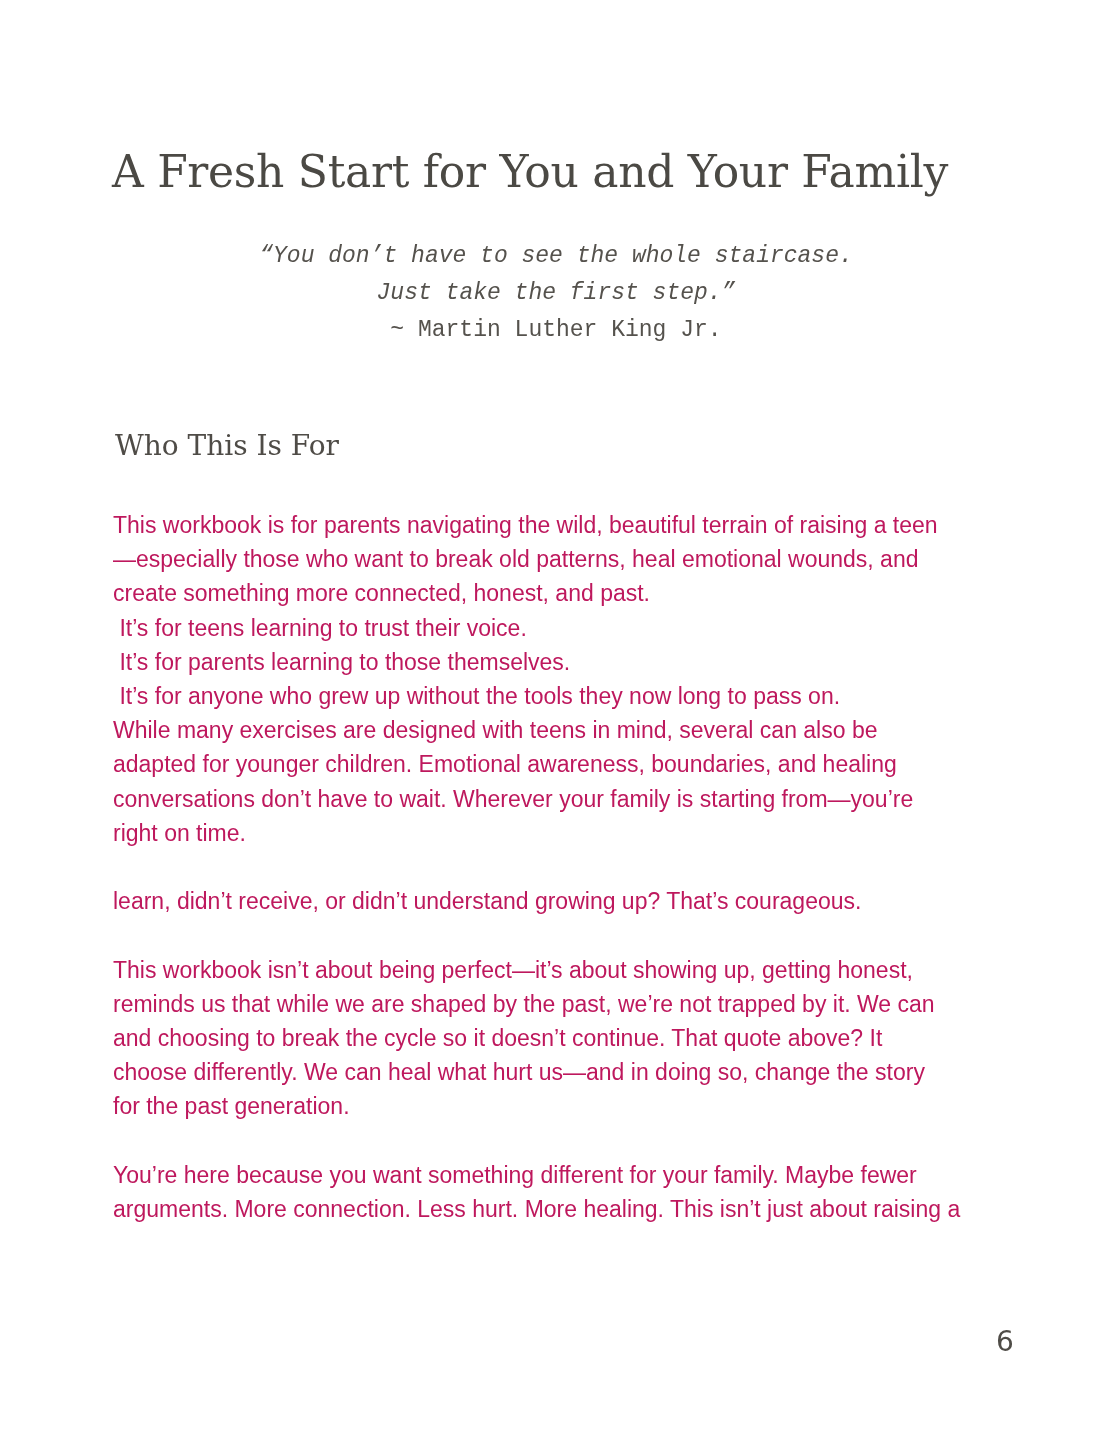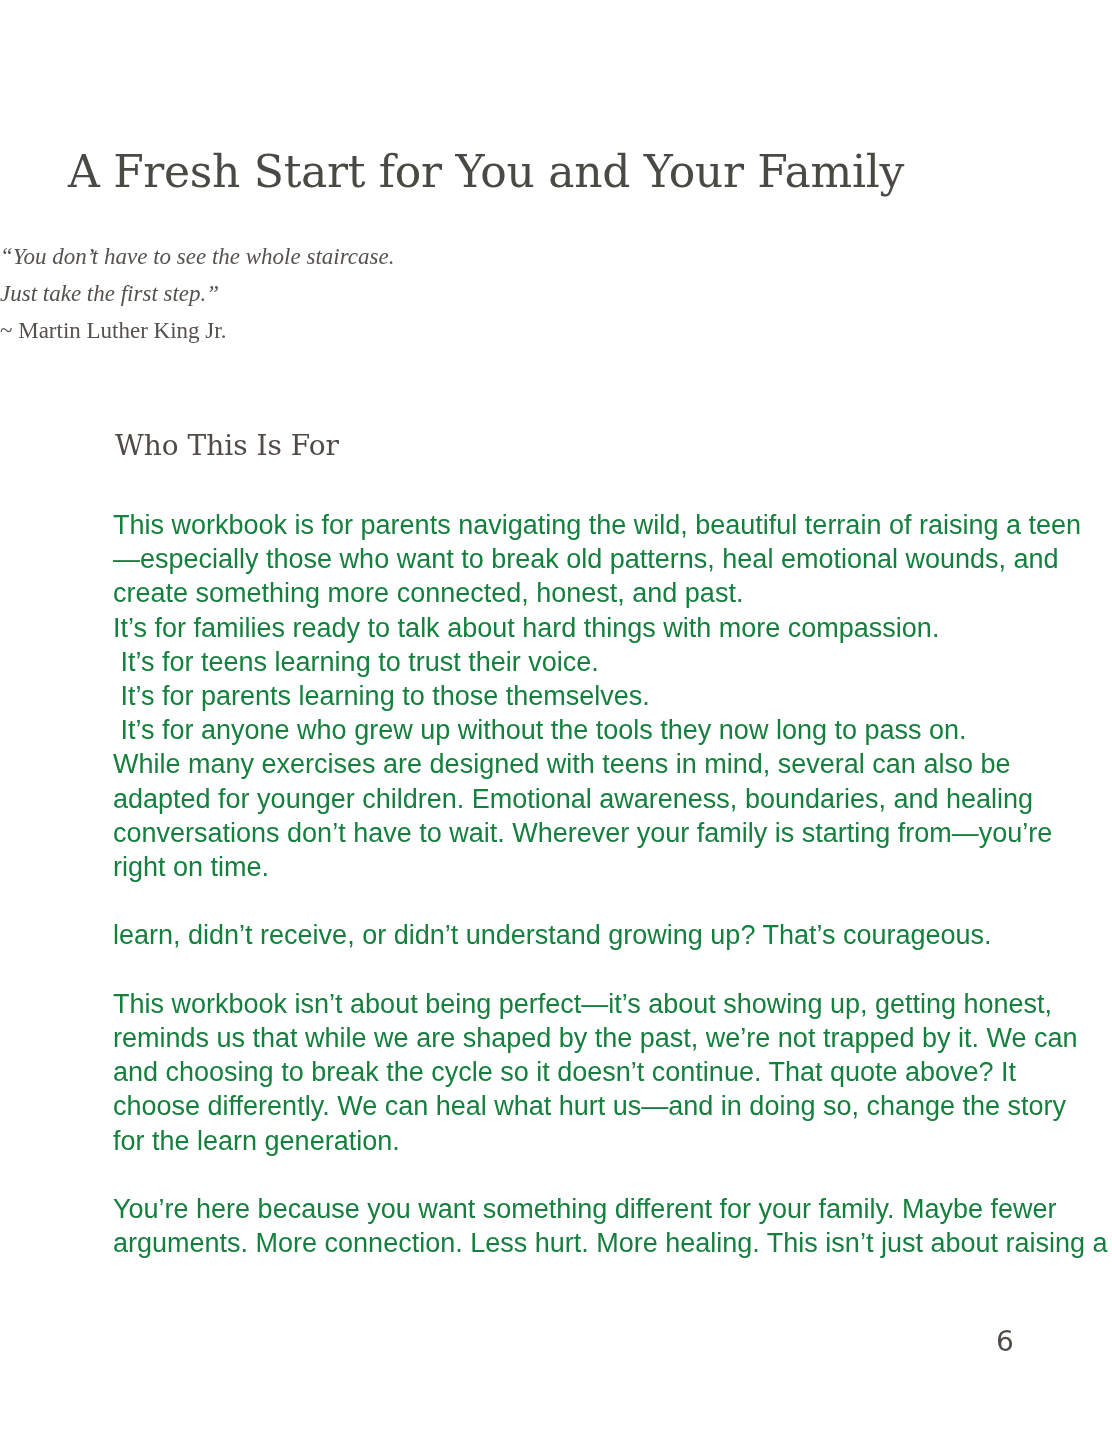--- a/index.html
+++ b/index.html
@@ -26,28 +26,29 @@
       left: 0;
       width: 972px;
       text-align: center;
       font-family: "DejaVu Serif", serif;
       font-size: 44px;
       font-weight: normal;
       letter-spacing: -0.3px;
       color: #4b4944;
       margin: 0;
       line-height: 60px;
+      padding-left: 44px;
     }
     .epigraph {
       position: absolute;
       top: 238px;
       left: 0;
       width: 1112px;
-      text-align: left;
-      font-family: Liberation Serif, serif;
+      text-align: center;
+      font-family: Liberation Mono, monospace;
       font-size: 23px;
       line-height: 37px;
       color: #55524d;
     }
     .epigraph .q { font-style: italic; display: block; }
     .epigraph .attr { display: block; }
     .section-heading {
       position: absolute;
       top: 424px;
       left: 113px;
@@ -57,23 +58,23 @@
       color: #4f4c47;
       margin: 2px;
       line-height: 40px;
     }
     .body {
       position: absolute;
       top: 508px;
       left: 113px;
       width: 900px;
       font-family: "Liberation Sans", sans-serif;
-      font-size: 27px;
+      font-size: 23px;
       line-height: 34.2px;
-      color: #15803d;
+      color: #be185d;
     }
     .body .line { display: block; white-space: nowrap; }
     .body .gap { display: block; height: 34.2px; }
     .page-number {
       position: absolute;
       top: 1322px;
       left: 996px;
       font-family: "DejaVu Sans", sans-serif;
       font-size: 28px;
       color: #4f4c47;
@@ -94,42 +95,41 @@
   </div>
 
   <h2 class="section-heading">Who This Is For</h2>
 
   <div class="body">
 
     <div>
       <span class="line">This workbook is for parents navigating the wild, beautiful terrain of raising a teen</span>
       <span class="line">—especially those who want to break old patterns, heal emotional wounds, and</span>
       <span class="line">create something more connected, honest, and past.</span>
-      <span class="line" style="white-space:pre;">It’s for families ready to talk about hard things with more compassion.</span>
       <span class="line" style="white-space:pre;"> It’s for teens learning to trust their voice.</span>
       <span class="line" style="white-space:pre;"> It’s for parents learning to those themselves.</span>
       <span class="line" style="white-space:pre;"> It’s for anyone who grew up without the tools they now long to pass on.</span>
       <span class="line">While many exercises are designed with teens in mind, several can also be</span>
       <span class="line">adapted for younger children. Emotional awareness, boundaries, and healing</span>
       <span class="line">conversations don’t have to wait. Wherever your family is starting from—you’re</span>
       <span class="line">right on time.</span>
     </div>
     <span class="gap"></span>
 
     <div>
       <span class="line">learn, didn’t receive, or didn’t understand growing up? That’s courageous.</span>
     </div>
     <span class="gap"></span>
 
     <div>
       <span class="line">This workbook isn’t about being perfect—it’s about showing up, getting honest,</span>
       <span class="line">reminds us that while we are shaped by the past, we’re not trapped by it. We can</span>
       <span class="line">and choosing to break the cycle so it doesn’t continue. That quote above? It</span>
       <span class="line">choose differently. We can heal what hurt us—and in doing so, change the story</span>
-      <span class="line">for the learn generation.</span>
+      <span class="line">for the past generation.</span>
     </div>
     <span class="gap"></span>
 
     <div>
       <span class="line">You’re here because you want something different for your family. Maybe fewer</span>
       <span class="line">arguments. More connection. Less hurt. More healing. This isn’t just about raising a</span>
     </div>
   </div>
 
   <div class="page-number">6</div>

